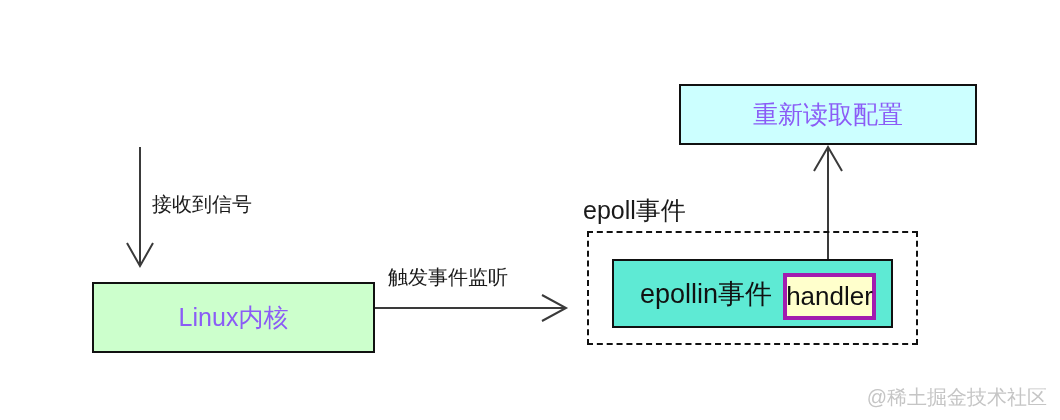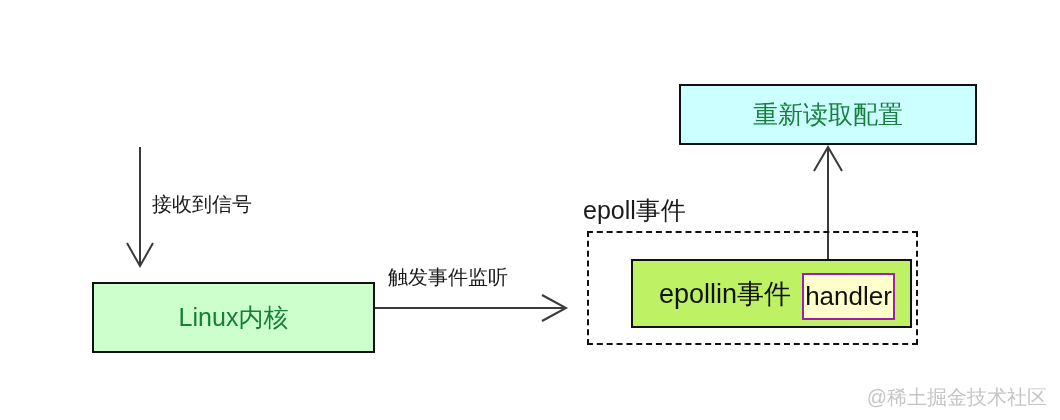--- a/index.html
+++ b/index.html
@@ -31,42 +31,42 @@
     position: absolute;
     border: 2px solid #111111;
     box-sizing: border-box;
     display: flex;
     align-items: center;
     justify-content: center;
     color: #111111;
   }
   .node-label {
     font-size: 25px;
-    color: #15803d;
+    color: #8b5cf6;
     white-space: nowrap;
   }
   .kernel-box   { left: 92px;  top: 282px; width: 283px; height: 71px; }
   .reload-box   { left: 679px; top: 84px;  width: 298px; height: 61px; }
   .group-box {
     position: absolute;
     left: 587px; top: 231px; width: 331px; height: 114px;
     border: 2px dashed #111111;
     box-sizing: border-box;
   }
   .epollin-box  { left: 612px; top: 259px; width: 281px; height: 69px; justify-content: flex-start; }
   .epollin-label {
     position: absolute;
     left: 26px;
     font-size: 27px;
     white-space: nowrap;
   }
   .handler-box  {
     position: absolute;
     left: 169px; top: 12px; width: 93px; height: 47px;
-    border: 2px solid #a21caf;
+    border: 4px solid #a21caf;
     box-sizing: border-box;
     display: flex;
     align-items: center;
     justify-content: center;
   }
   .handler-label { font-size: 26px; }
   .edge-label {
     position: absolute;
     font-size: 20px;
     color: #1a1a1a;
@@ -109,21 +109,21 @@
   <div class="box kernel-box" style="background: rgb(204, 255, 204);">
     <span class="node-label">Linux内核</span>
   </div>
 
   <div class="edge-label epoll-label">epoll事件</div>
 
   <div class="edge-label trigger-label">触发事件监听</div>
 
   <div class="group-box"></div>
 
-  <div class="box epollin-box" style="background: #bef264; margin-left: 19px;">
+  <div class="box epollin-box" style="background: #5eead4;">
     <span class="epollin-label">epollin事件</span>
     <div class="handler-box" style="background: rgb(255, 255, 204);">
       <span class="handler-label">handler</span>
     </div>
   </div>
 
   <div class="box reload-box" style="background: rgb(204, 255, 255);">
     <span class="node-label">重新读取配置</span>
   </div>
 

